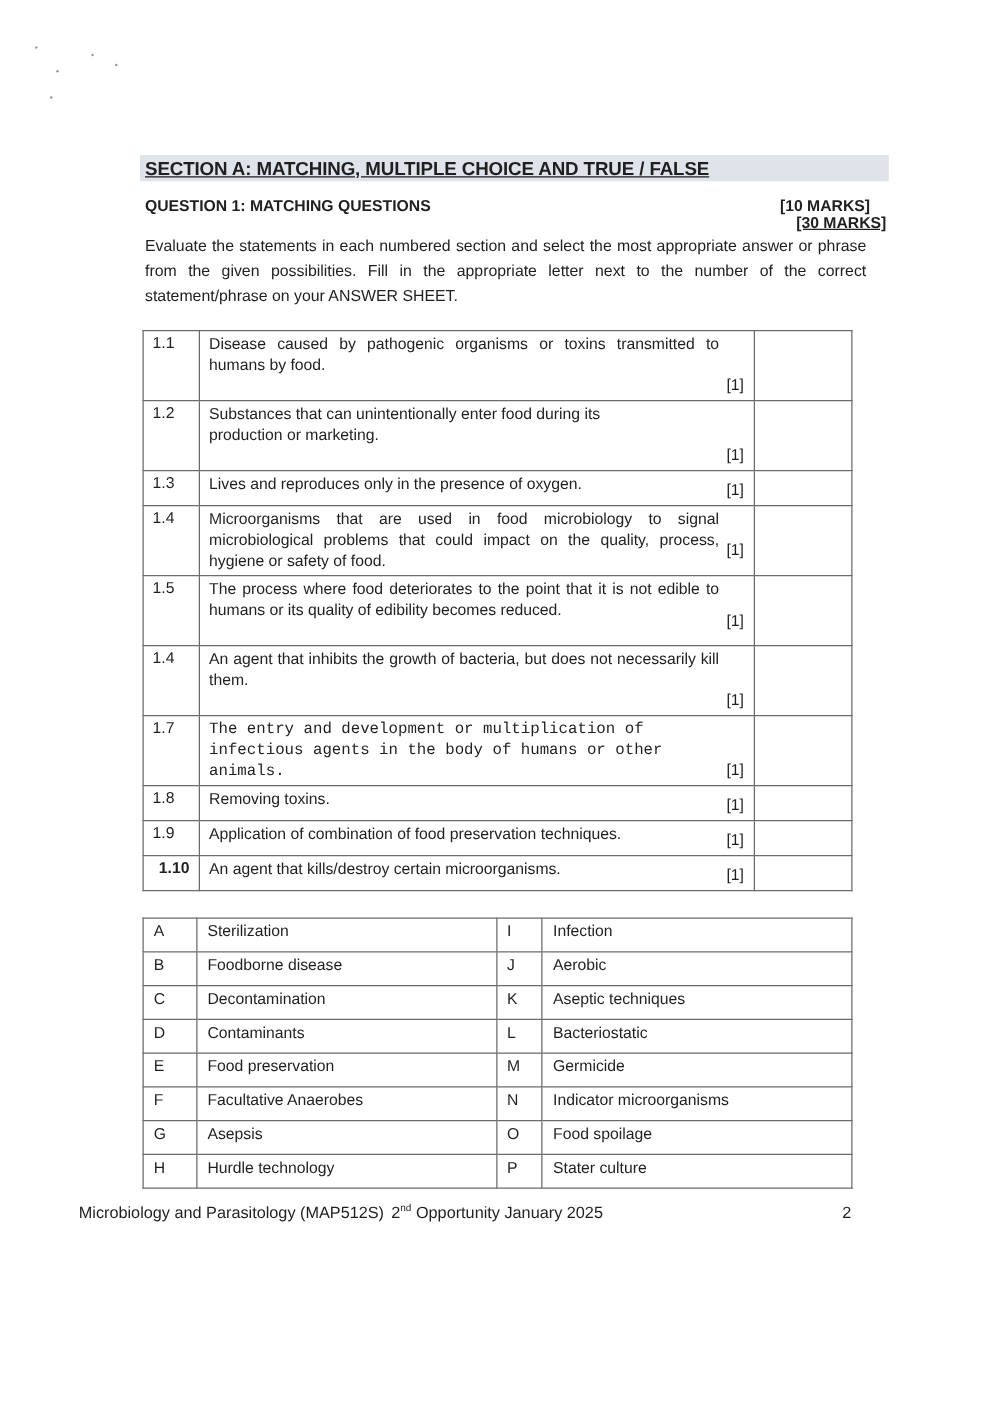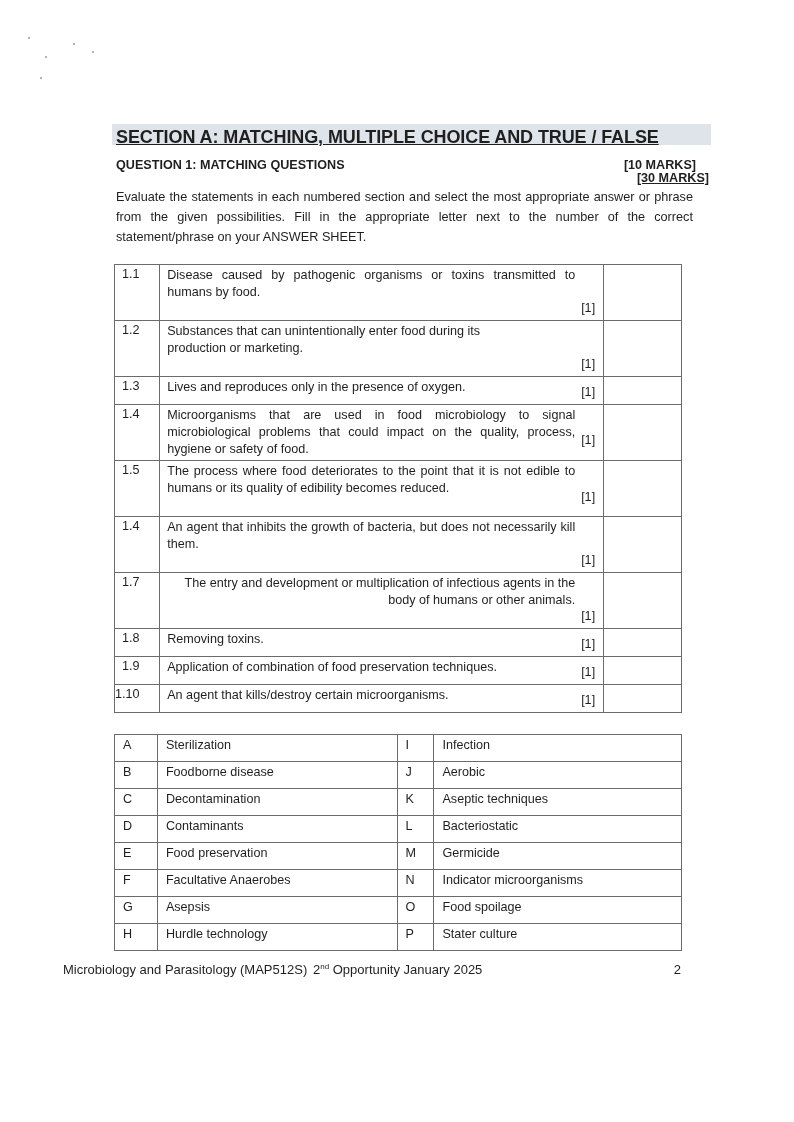--- a/index.html
+++ b/index.html
@@ -3,21 +3,21 @@
 <meta charset="utf-8">
 <style>
   html, body { margin: 0; padding: 0; background: #ffffff; }
   body { width: 794px; height: 1122px; position: relative; overflow: hidden;
          font-family: "Liberation Sans", sans-serif; color: #1f1f1f; }
   .page { position: absolute; left: 0; top: 0; width: 794px; height: 1122px; }
   .specks span { position: absolute; width: 2px; height: 2px; background: #9a9a9a; border-radius: 1px; }
 
   .section-bar { position: absolute; left: 112px; top: 124px; width: 599px; height: 21px;
                  background: #dfe3ea; }
-  .section-title { position: absolute; left: 116px; top: 127px; font-size: 18px; font-weight: bold;
+  .section-title { position: absolute; left: 116px; top: 127px; font-size: 15px; font-weight: bold;
                    text-decoration: underline; letter-spacing: -0.1px; }
   .section-marks { position: absolute; right: 85px; top: 127px; font-size: 12.6px; font-weight: bold;
                    text-decoration: underline; margin-top: 44px; }
   .q-title { position: absolute; left: 116px; top: 158px; font-size: 12.6px; font-weight: bold; }
   .q-marks { position: absolute; right: 98px; top: 158px; font-size: 12.6px; font-weight: bold; }
   .instructions { position: absolute; left: 116px; top: 187px; width: 577px; font-size: 12.7px;
                   line-height: 20px; text-align: justify; }
 
   table { border-collapse: collapse; position: absolute; font-size: 12.6px; }
   td { border: 1px solid #6b6b6b; vertical-align: top; padding: 0; }
@@ -111,21 +111,21 @@
         <td class="num">1.4</td>
         <td class="stmt">
           <span class="stmt-text">An agent that inhibits the growth of bacteria, but does not necessarily kill them.</span>
           <span class="mark">[1]</span>
         </td>
         <td class="ans"></td>
       </tr>
       <tr style="height:56px;">
         <td class="num">1.7</td>
         <td class="stmt">
-          <span class="stmt-text" style="text-align:right;">The entry and development or multiplication of infectious agents in the body of humans or other animals.</span>
+          <span class="stmt-text" style="text-align:left;font-family:Liberation Mono, monospace;">The entry and development or multiplication of infectious agents in the body of humans or other animals.</span>
           <span class="mark">[1]</span>
         </td>
         <td class="ans"></td>
       </tr>
       <tr style="height:28px;">
         <td class="num">1.8</td>
         <td class="stmt">
           <span class="stmt-text single">Removing toxins.</span>
           <span class="mark">[1]</span>
         </td>
@@ -133,21 +133,21 @@
       </tr>
       <tr style="height:28px;">
         <td class="num">1.9</td>
         <td class="stmt">
           <span class="stmt-text single">Application of combination of food preservation techniques.</span>
           <span class="mark">[1]</span>
         </td>
         <td class="ans"></td>
       </tr>
       <tr style="height:28px;">
-        <td class="num" style="padding-left:0;">1.10</td>
+        <td class="num" style="padding-left:12px;font-weight:bold;">1.10</td>
         <td class="stmt">
           <span class="stmt-text single">An agent that kills/destroy certain microorganisms.</span>
           <span class="mark">[1]</span>
         </td>
         <td class="ans"></td>
       </tr>
     </tbody>
   </table>
 
   <table class="atable">

